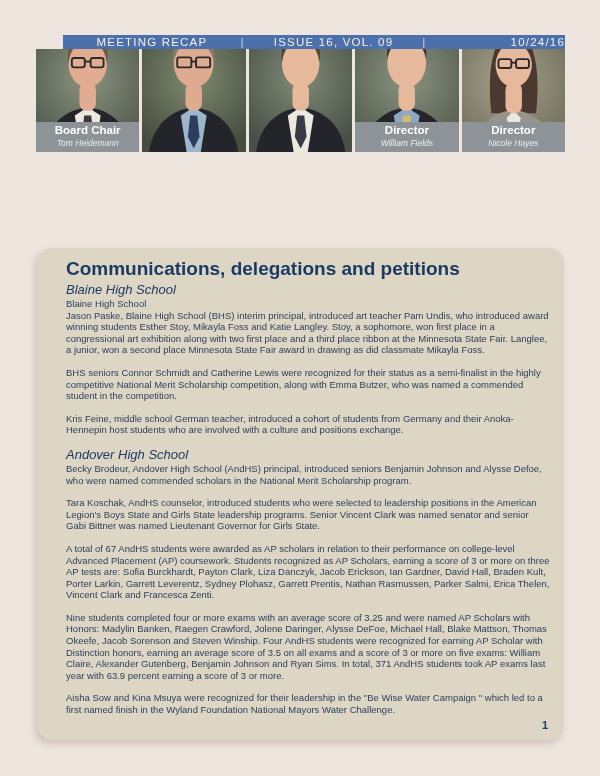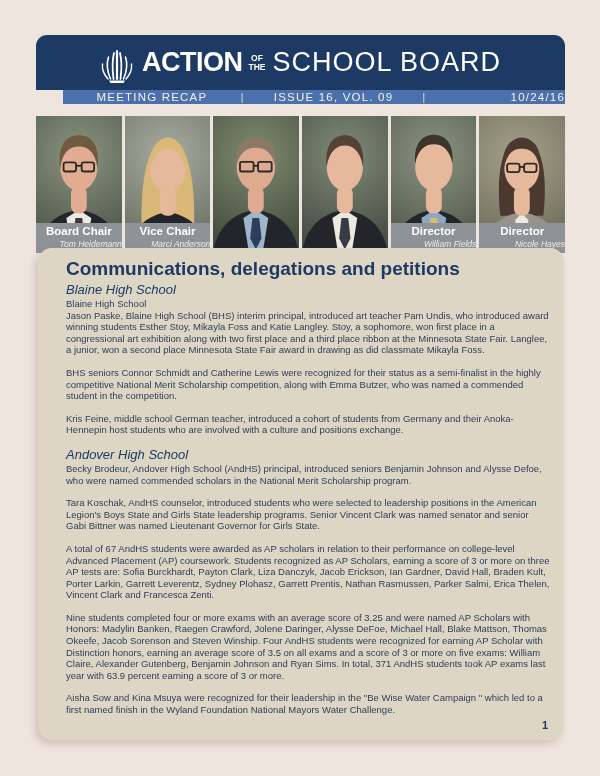--- a/index.html
+++ b/index.html
@@ -27,21 +27,21 @@
   .issue-bar{
     height:14px;background:var(--bar_blue,#4b70ab);
     display:flex;align-items:center;color:#f3f1e9;
     font-size:11.5px;letter-spacing:1.2px;margin-left:27px;
   }
   .issue-bar .seg{flex:1;text-align:center;}
   .issue-bar .seg.date{flex:0.78;text-align:right;}
   .issue-bar .div{flex:0 0 auto;font-size:10px;opacity:.85;}
 
   
-  .photo-strip{display:flex;gap:3px;margin-top:12px;height:137px;}
+  .photo-strip{display:flex;gap:3px;margin-top:0;height:103px;}
   .member{flex:1;position:relative;overflow:hidden;margin:0;}
   .portrait{position:absolute;inset:0;}
   .portrait svg{position:absolute;bottom:0;left:0;width:100%;height:100%;}
   .m1 .portrait{background:radial-gradient(circle at 50% 28%,#8b937f,#4e574b 85%);}
   .m2 .portrait{background:radial-gradient(circle at 50% 28%,#a9aca0,#6a7164 85%);}
   .m3 .portrait{background:radial-gradient(circle at 50% 28%,#7f8a71,#454e3e 85%);}
   .m4 .portrait{background:radial-gradient(circle at 50% 28%,#808b76,#474f46 85%);}
   .m5 .portrait{background:radial-gradient(circle at 50% 28%,#8b9483,#525b4b 85%);}
   .m6 .portrait{background:radial-gradient(circle at 45% 30%,#a5a08a,#6e6e5c 85%);}
   .skin{fill:#e6b99c;} .m1 .skin{fill:#e2ac92;} .m3 .skin{fill:#dfab90;}
@@ -54,21 +54,21 @@
   .hair{fill:#6f5a42;}
   .m2 .hair{fill:#d9b878;} .m3 .hair{fill:#897a65;}
   .m4 .hair{fill:#544236;} .m5 .hair{fill:#3d342b;} .m6 .hair{fill:#4b382f;}
   .glass{fill:none;stroke:#2a2a2a;stroke-width:1.6;}
   .label{
     position:absolute;left:0;right:0;bottom:0;height:30px;
     background:var(--band_gray,#8d9396);
     text-align:center;color:#fff;line-height:1;
   }
   .role{font-size:11.5px;font-weight:bold;margin-top:3px;}
-  .mname{font-size:8.5px;font-style:italic;color:#eceeee;margin-top:2px;text-align:right;}
+  .mname{font-size:8.5px;font-style:italic;color:#eceeee;margin-top:2px;}
 
   
   .panel{
     position:absolute;left:38px;top:248px;width:526px;height:492px;
     background:var(--panel_bg,#ddd6c4);
     border-radius:14px;
     box-shadow:-3px 4px 7px rgba(140,105,95,.28);
     box-sizing:border-box;
     padding:10px 14px 0 28px;
     overflow:hidden;
@@ -83,40 +83,20 @@
     position:absolute;right:16px;bottom:9px;
     color:var(--navy,#1c3a64);font-size:11px;font-weight:bold;
   }
 </style>
 </head>
 <body>
 
 <div class="sheet">
 
   <div class="header-block">
-    <div class="masthead">
-      <svg class="logo" viewBox="0 0 34 40">
-        <g stroke="#ffffff" fill="none" stroke-linecap="round">
-          <path d="M17 36 V8" stroke-width="2.2"></path>
-          <path d="M13.5 36 C12 24 12.5 16 14 10" stroke-width="1.8"></path>
-          <path d="M20.5 36 C22 24 21.5 16 20 10" stroke-width="1.8"></path>
-          <path d="M10.5 36 C7 28 6.5 20 8.5 14" stroke-width="1.6"></path>
-          <path d="M23.5 36 C27 28 27.5 20 25.5 14" stroke-width="1.6"></path>
-          <path d="M8 36 C3.5 31 2 25 2.5 21" stroke-width="1.4"></path>
-          <path d="M26 36 C30.5 31 32 25 31.5 21" stroke-width="1.4"></path>
-        </g>
-        <path d="M9 37.5 h16 l-1.5 2.5 h-13 Z" fill="#ffffff"></path>
-      </svg>
-      <span class="title-bold">ACTION</span>
-      <span class="title-ofthe">
-        <span>OF</span>
-        <span>THE</span>
-      </span>
-      <span class="title-light">SCHOOL BOARD</span>
-    </div>
     <div class="issue-bar">
       <span class="seg">MEETING RECAP</span>
       <span class="div">|</span>
       <span class="seg">ISSUE 16, VOL. 09</span>
       <span class="div">|</span>
       <span class="seg date">10/24/16</span>
     </div>
 
     <div class="photo-strip">
 
@@ -135,35 +115,20 @@
                 <line x1="41.5" y1="44" x2="46.5" y2="44"></line>
               </g>
           </svg>
         </div>
         <figcaption class="label">
           <div class="role">Board Chair</div>
           <div class="mname">Tom Heidemann</div>
         </figcaption>
       </figure>
 
-      <figure class="member m2">
-        <div class="portrait">
-          <svg viewBox="0 0 88 121" preserveAspectRatio="xMidYMax slice">
-            <path class="hair" d="M22,118 C17,58 27,19 44,19 C61,19 71,58 66,118 Z"></path>
-            <path class="suit" d="M8,121 C12,98 27,87 44,85 C61,87 76,98 80,121 Z"></path>
-            <rect class="skin" x="37" y="62" width="14" height="26" rx="6"></rect>
-            <ellipse class="skin" cx="44" cy="46" rx="16" ry="20.5"></ellipse>
-            <path class="hair" d="M28.5,46 C28,27 35,21 44,21 C53,21 60,27 59.5,46 C56,33 50,29 44,29 C38,29 32,33 28.5,46 Z"></path>
-          </svg>
-        </div>
-        <figcaption class="label">
-          <div class="role">Vice Chair</div>
-          <div class="mname">Marci Anderson</div>
-        </figcaption>
-      </figure>
 
       <figure class="member m3">
         <div class="portrait">
           <svg viewBox="0 0 88 121" preserveAspectRatio="xMidYMax slice">
             <path class="suit" d="M6,121 C10,96 26,85 44,83 C62,85 78,96 82,121 Z"></path>
             <path class="shirt" d="M33,90 L44,83 L55,90 L50,121 L38,121 Z"></path>
             <path class="tie" d="M41,90 L47,90 L49,108 L44,118 L39,108 Z"></path>
             <rect class="skin" x="37" y="62" width="14" height="24" rx="6"></rect>
             <ellipse class="skin" cx="44" cy="45" rx="17" ry="21"></ellipse>
             <path class="hair" d="M26.5,46 C25,26 33,18 44,18 C55,18 63,26 61.5,46 C59,33 53,28 44,28 C35,28 29,33 26.5,46 Z"></path>

